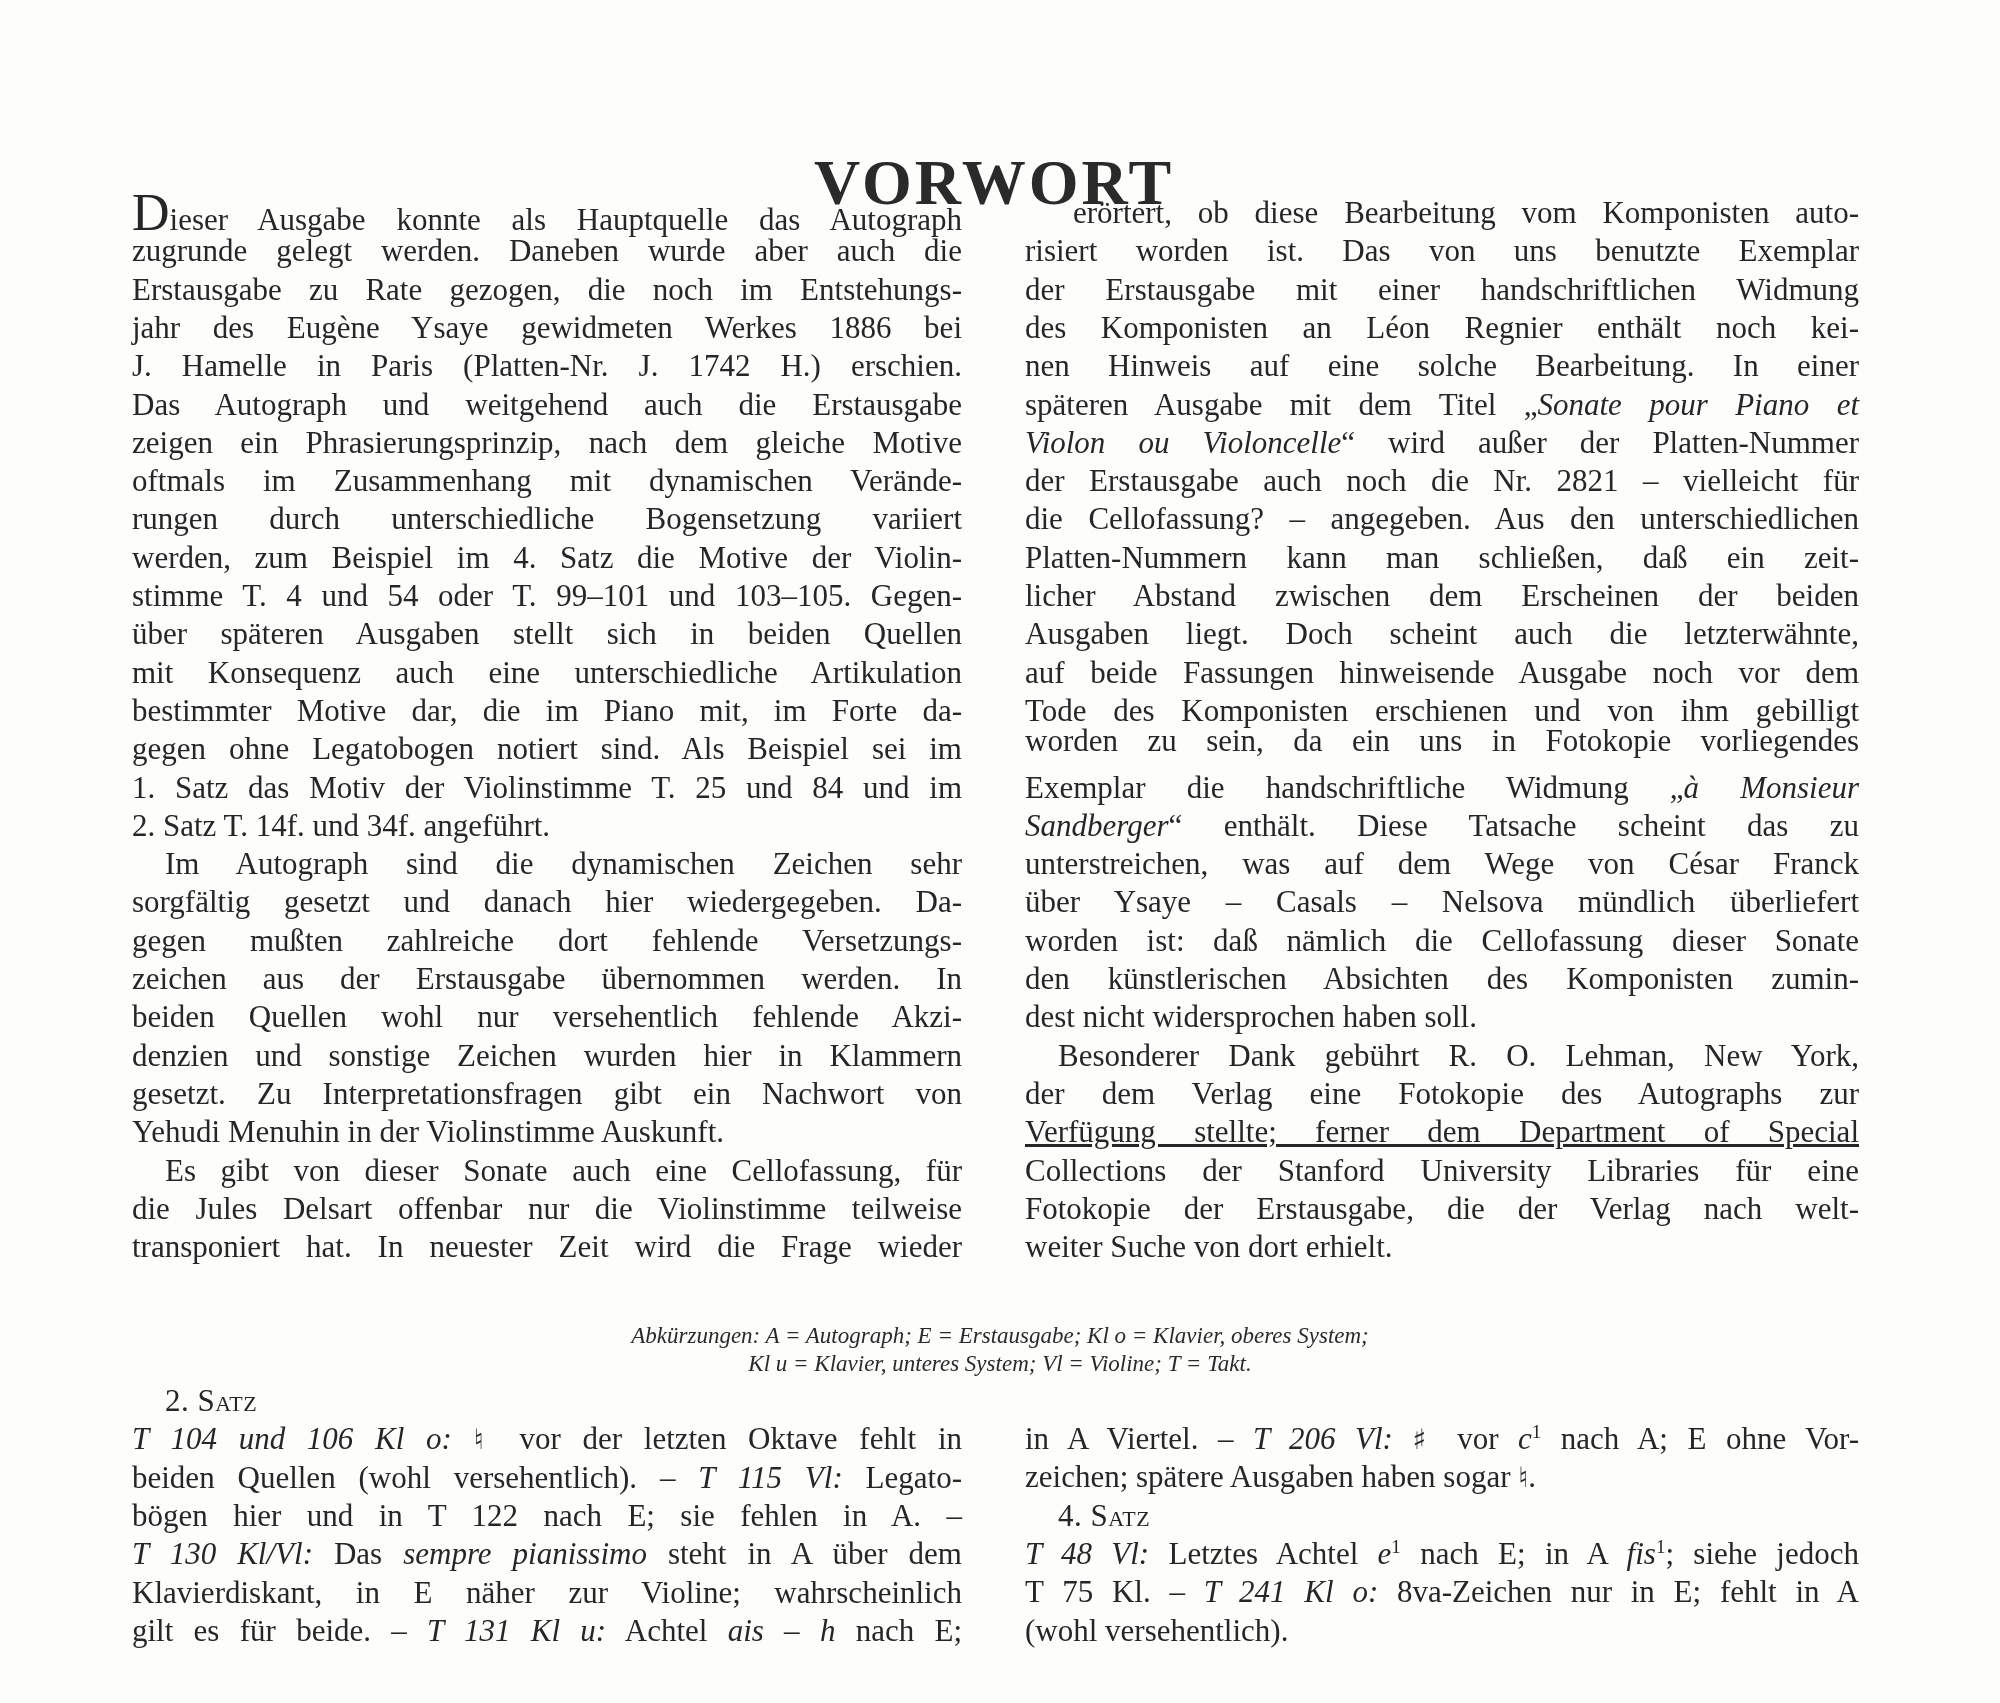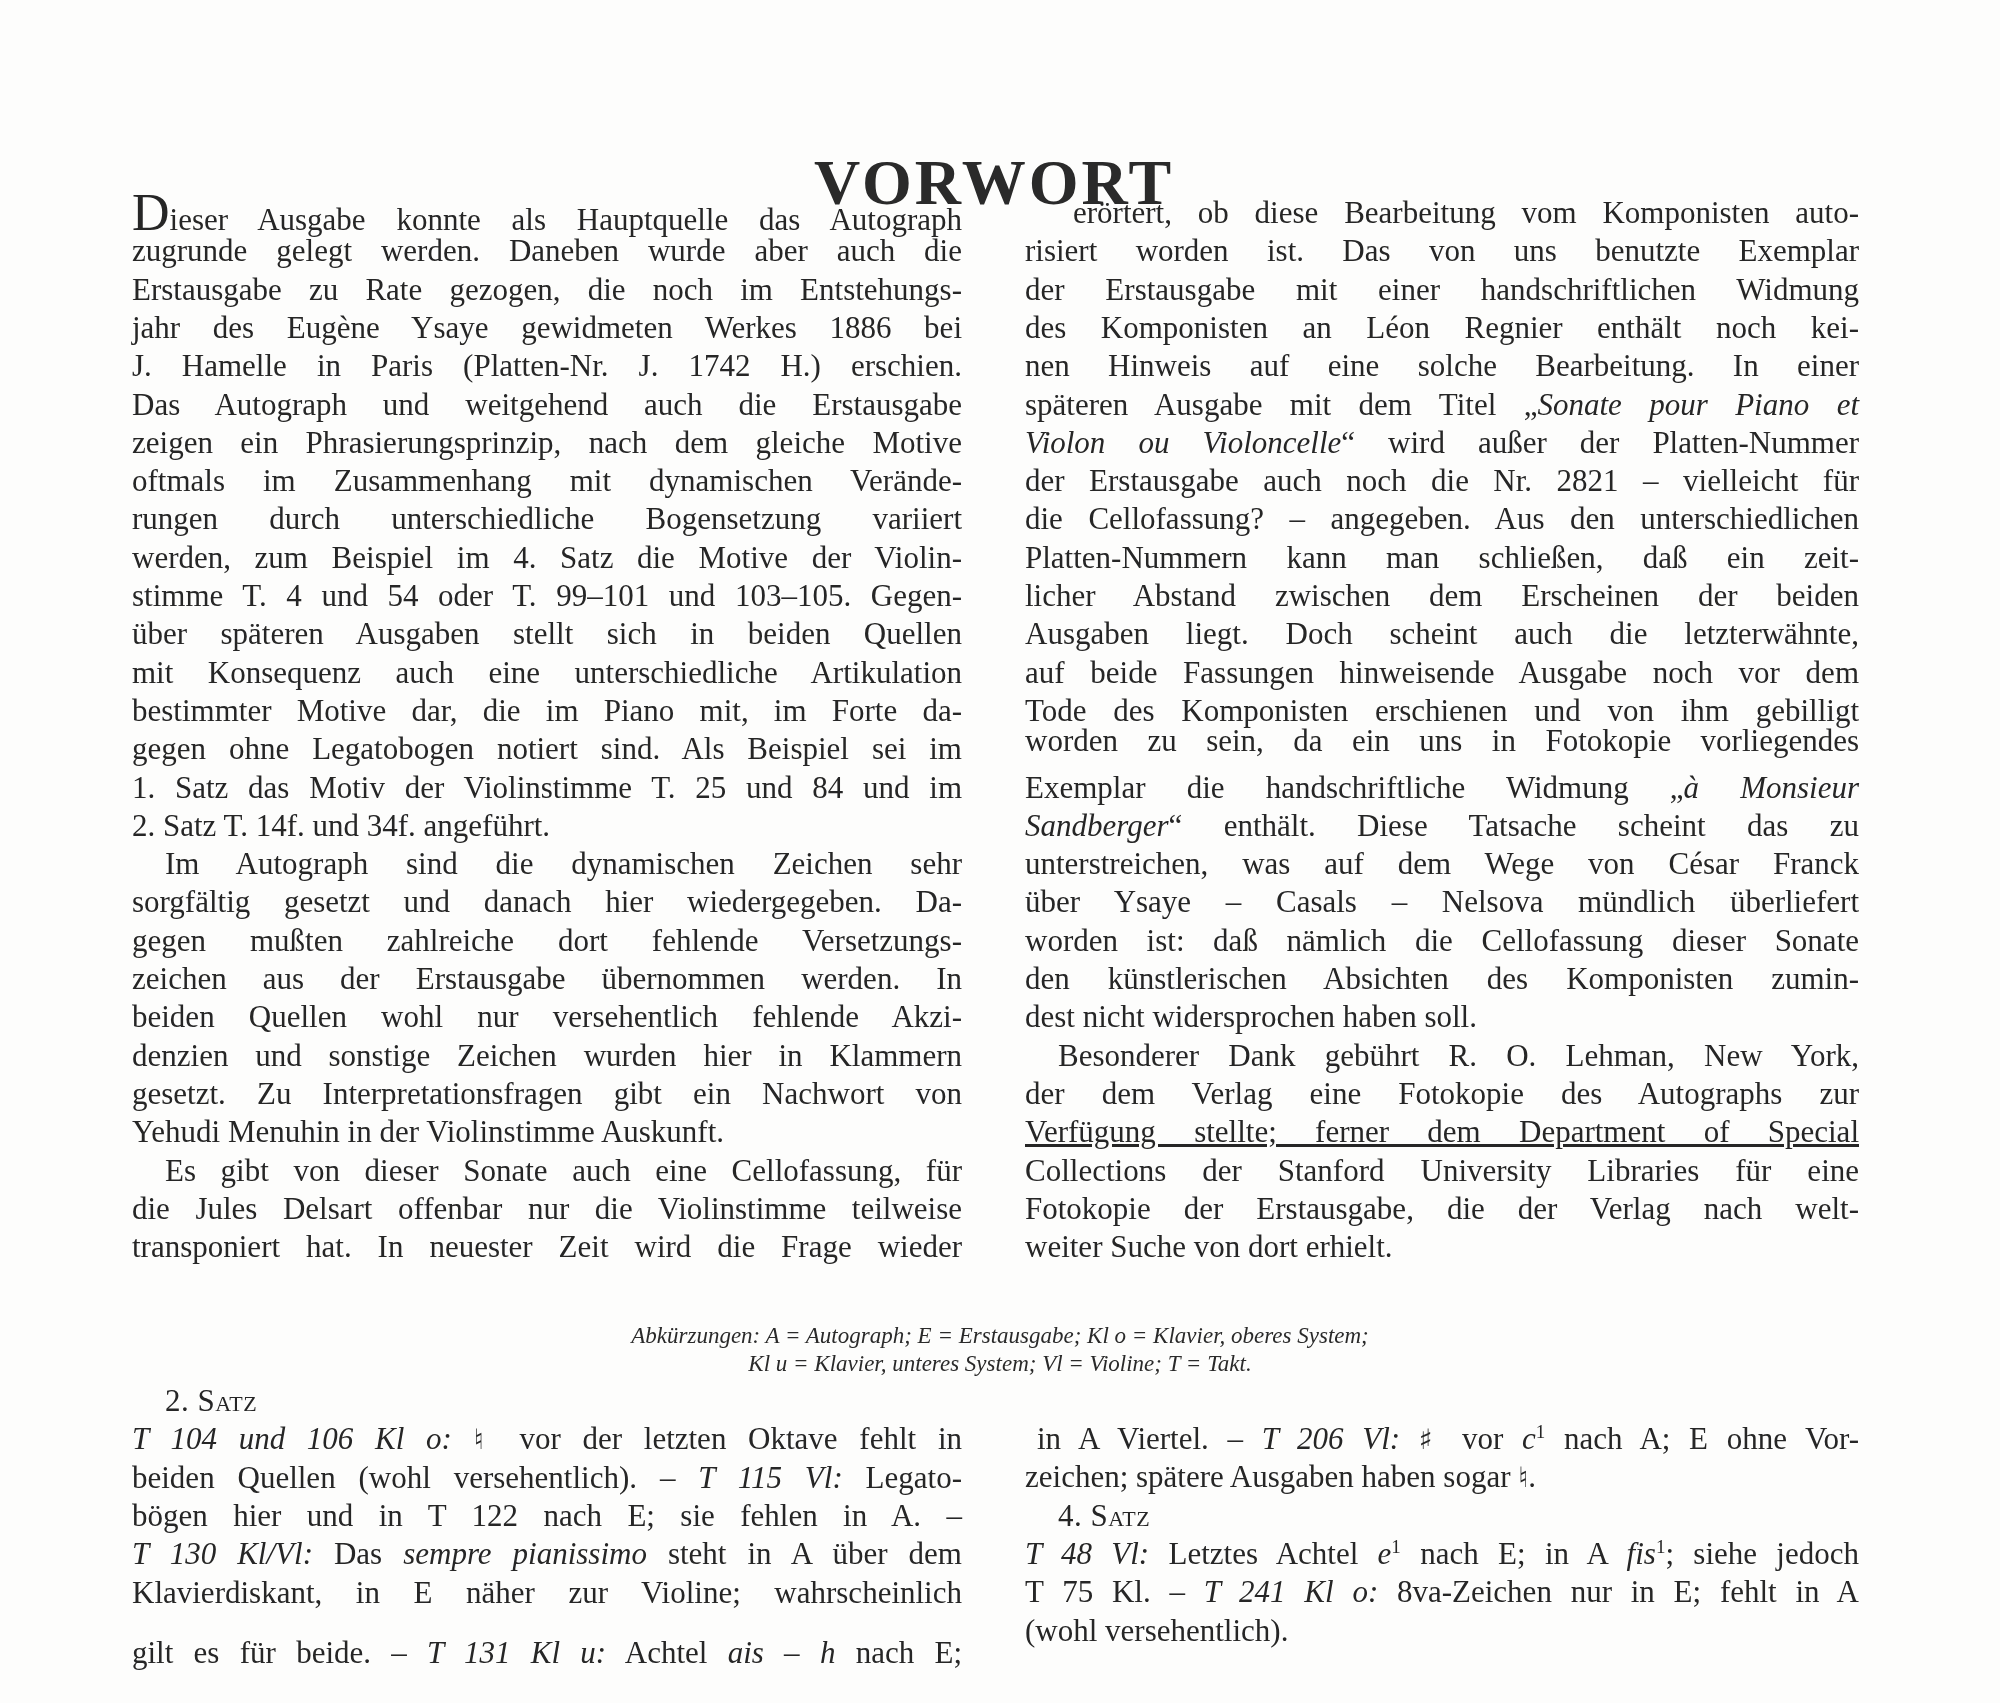--- a/index.html
+++ b/index.html
@@ -112,22 +112,22 @@
 <div class="abbr" style="top:1322px;">Abkürzungen: A = Autograph; E = Erstausgabe; Kl o = Klavier, oberes System;</div>
 <div class="abbr" style="top:1350px;">Kl u = Klavier, unteres System; Vl = Violine; T = Takt.</div>
 
 <section class="col col-left" style="top:1382px;">
     <div class="line last indent" style="top: 0px;"><span class="sc">2. Satz</span></div>
     <div class="line" style="top: 38.3px;"><span class="it">T 104 und 106 Kl o: </span><span class="music">♮</span><span> vor der letzten Oktave fehlt in</span></div>
     <div class="line" style="top: 76.6px;"><span>beiden Quellen (wohl versehentlich). – </span><span class="it">T 115 Vl:</span><span> Legato-</span></div>
     <div class="line" style="top: 114.9px;"><span>bögen hier und in T 122 nach E; sie fehlen in A. –</span></div>
     <div class="line" style="top: 153.2px;"><span class="it">T 130 Kl/Vl:</span><span> Das </span><span class="it">sempre pianissimo</span><span> steht in A über dem</span></div>
     <div class="line" style="top: 191.5px;"><span>Klavierdiskant, in E näher zur Violine; wahrscheinlich</span></div>
-    <div class="line" style="top: 229.8px; margin-top: 22px;"><span>gilt es für beide. – </span><span class="it">T 131 Kl u:</span><span> Achtel </span><span class="it">ais – h</span><span> nach E;</span></div>
+    <div class="line" style="top: 229.8px;"><span>gilt es für beide. – </span><span class="it">T 131 Kl u:</span><span> Achtel </span><span class="it">ais – h</span><span> nach E;</span></div>
   </section>
 <section class="col col-right" style="top:1420px;">
-    <div class="line" style="top: 0px; margin-left: 12px;"><span>in A Viertel. – </span><span class="it">T 206 Vl:</span><span> </span><span class="music">♯</span><span> vor </span><span class="it">c</span><span class="sup">1</span><span> nach A; E ohne Vor-</span></div>
+    <div class="line" style="top: 0px;"><span>in A Viertel. – </span><span class="it">T 206 Vl:</span><span> </span><span class="music">♯</span><span> vor </span><span class="it">c</span><span class="sup">1</span><span> nach A; E ohne Vor-</span></div>
     <div class="line last" style="top: 38.3px;"><span>zeichen; spätere Ausgaben haben sogar </span><span class="music">♮</span><span>.</span></div>
     <div class="line last indent" style="top: 76.6px;"><span class="sc">4. Satz</span></div>
     <div class="line" style="top: 114.9px;"><span class="it">T 48 Vl:</span><span> Letztes Achtel </span><span class="it">e</span><span class="sup">1</span><span> nach E; in A </span><span class="it">fis</span><span class="sup">1</span><span>; siehe jedoch</span></div>
     <div class="line" style="top: 153.2px;"><span>T 75 Kl. – </span><span class="it">T 241 Kl o:</span><span> 8va-Zeichen nur in E; fehlt in A</span></div>
     <div class="line last" style="top: 191.5px;"><span>(wohl versehentlich).</span></div>
   </section>
 
 </body></html>

